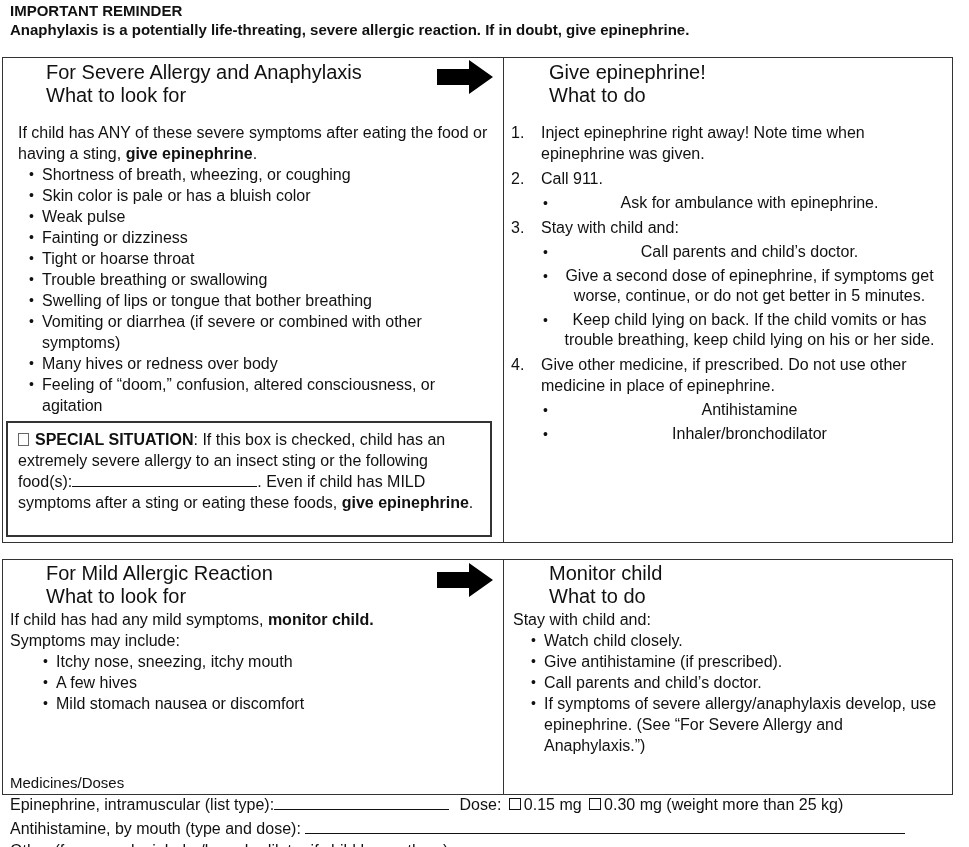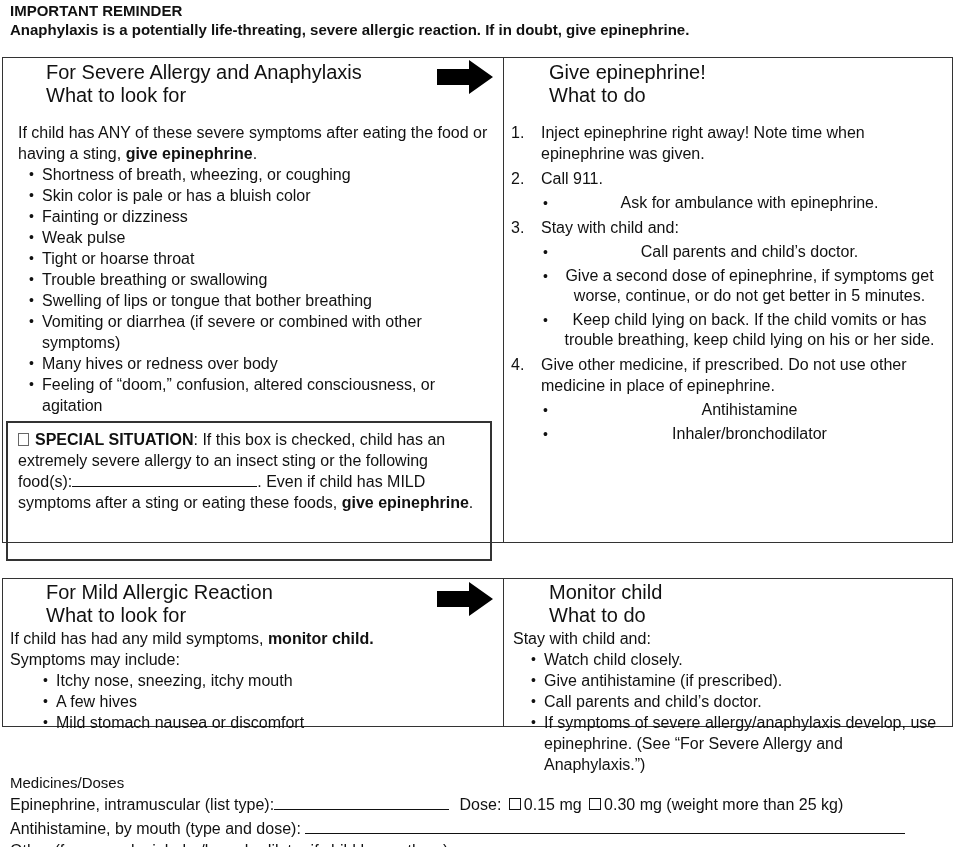--- a/index.html
+++ b/index.html
@@ -50,31 +50,31 @@
     <polygon points="0,9 32,9 32,0 56,17 32,34 32,25 0,25" fill="#000"></polygon>
   </svg>
 
   <div class="abs body-text" style="left:7px; top:64px; width:480px;margin-left:8px;">
     <span>If child has ANY of these severe symptoms after eating the food or having a sting, </span><b>give epinephrine</b><span>.</span>
   </div>
 
   <ul class="bul abs" style="left:26px; top:106px; width:460px;" id="severe-symptoms">
       <li>Shortness of breath, wheezing, or coughing</li>
       <li>Skin color is pale or has a bluish color</li>
+      <li>Weak pulse</li>
       <li>Fainting or dizziness</li>
-      <li>Weak pulse</li>
       <li>Tight or hoarse throat</li>
       <li>Trouble breathing or swallowing</li>
       <li>Swelling of lips or tongue that bother breathing</li>
       <li>Vomiting or diarrhea (if severe or combined with other symptoms)</li>
       <li>Many hives or redness over body</li>
       <li>Feeling of “doom,” confusion, altered consciousness, or agitation</li>
     </ul>
 
-  <div class="special" style="left:3px; top:363px; width:486px; height:140px;">
+  <div class="special" style="left:3px; top:363px; width:486px; height:116px;">
     <span class="chk"></span><b>SPECIAL SITUATION</b><span>: If this box is checked, child has an extremely severe allergy to an insect sting or the following food(s):</span><span class="blank" style="width:185px;"></span><span>. Even if child has MILD symptoms after a sting or eating these foods, </span><b>give epinephrine</b><span>.</span>
   </div>
 
   <div class="abs heading" style="left:510px; top:3px;">Give epinephrine!</div>
   <div class="abs heading" style="left:510px; top:26px;">What to do</div>
 
   <ol class="steps abs" style="left:508px; top:64px; width:432px;" id="severe-steps">
       <li><span class="num">1.</span><span>Inject epinephrine right away! Note time when epinephrine was given.</span></li>
       <li style="margin-top: 4px;"><span class="num">2.</span><span> Call 911.</span><ul class="bul">
           <li>Ask for ambulance with epinephrine.</li>
@@ -84,21 +84,21 @@
           <li>Give a second dose of epinephrine, if symptoms get worse, continue, or do not get better in 5 minutes.</li>
           <li>Keep child lying on back. If the child vomits or has trouble breathing, keep child lying on his or her side.</li>
         </ul></li>
       <li style="margin-top: 4px;"><span class="num">4.</span><span>Give other medicine, if prescribed. Do not use other medicine in place of epinephrine.</span><ul class="bul">
           <li>Antihistamine</li>
           <li>Inhaler/bronchodilator</li>
         </ul></li>
     </ol>
 </div>
 
-<div class="table" style="left:2px; top:578px; width:951px; height:149px;">
+<div class="table" style="left:2px; top:559px; width:951px; height:236px;">
   <div class="col-div" style="left:500px;"></div>
 
   <div class="abs heading" style="left:7px; top:2px;">For Mild Allergic Reaction</div>
   <div class="abs heading" style="left:7px; top:25px;">What to look for</div>
 
   <svg class="arrow" style="left:434px; top:3px;" viewBox="0 0 56 34">
     <polygon points="0,9 32,9 32,0 56,17 32,34 32,25 0,25" fill="#000"></polygon>
   </svg>
 
   <div class="abs body-text" style="left:7px; top:49px; width:480px;">

